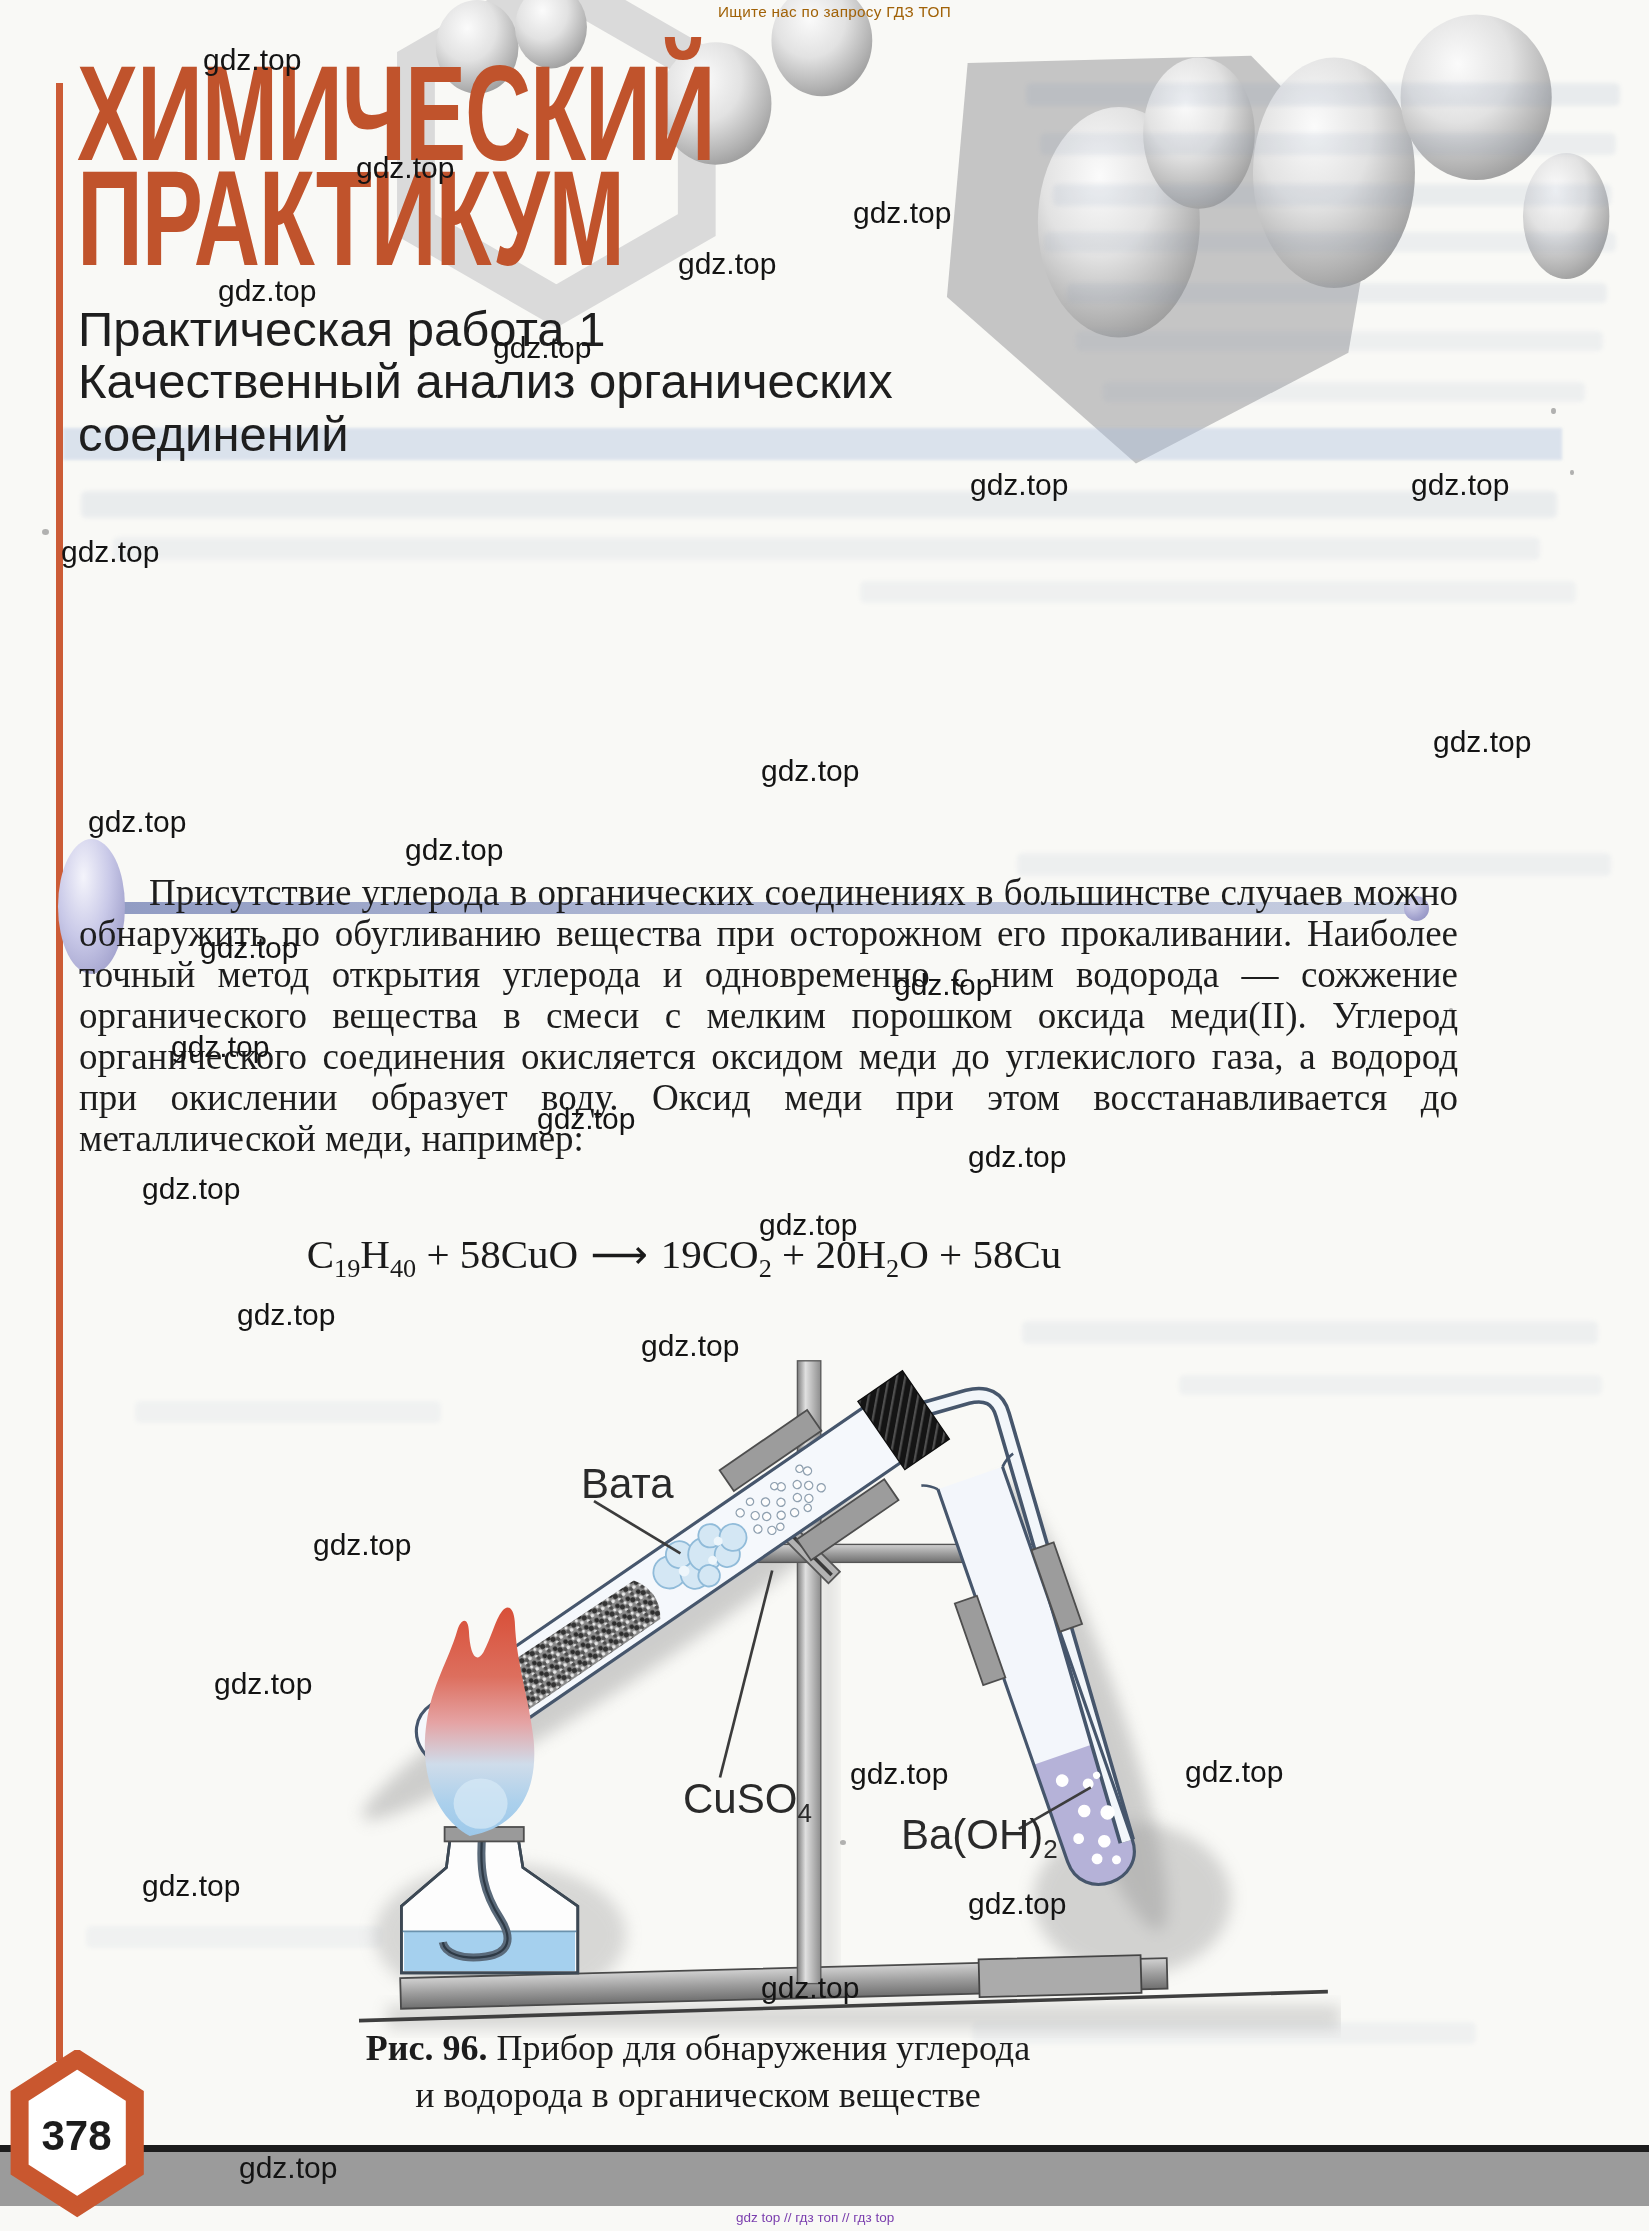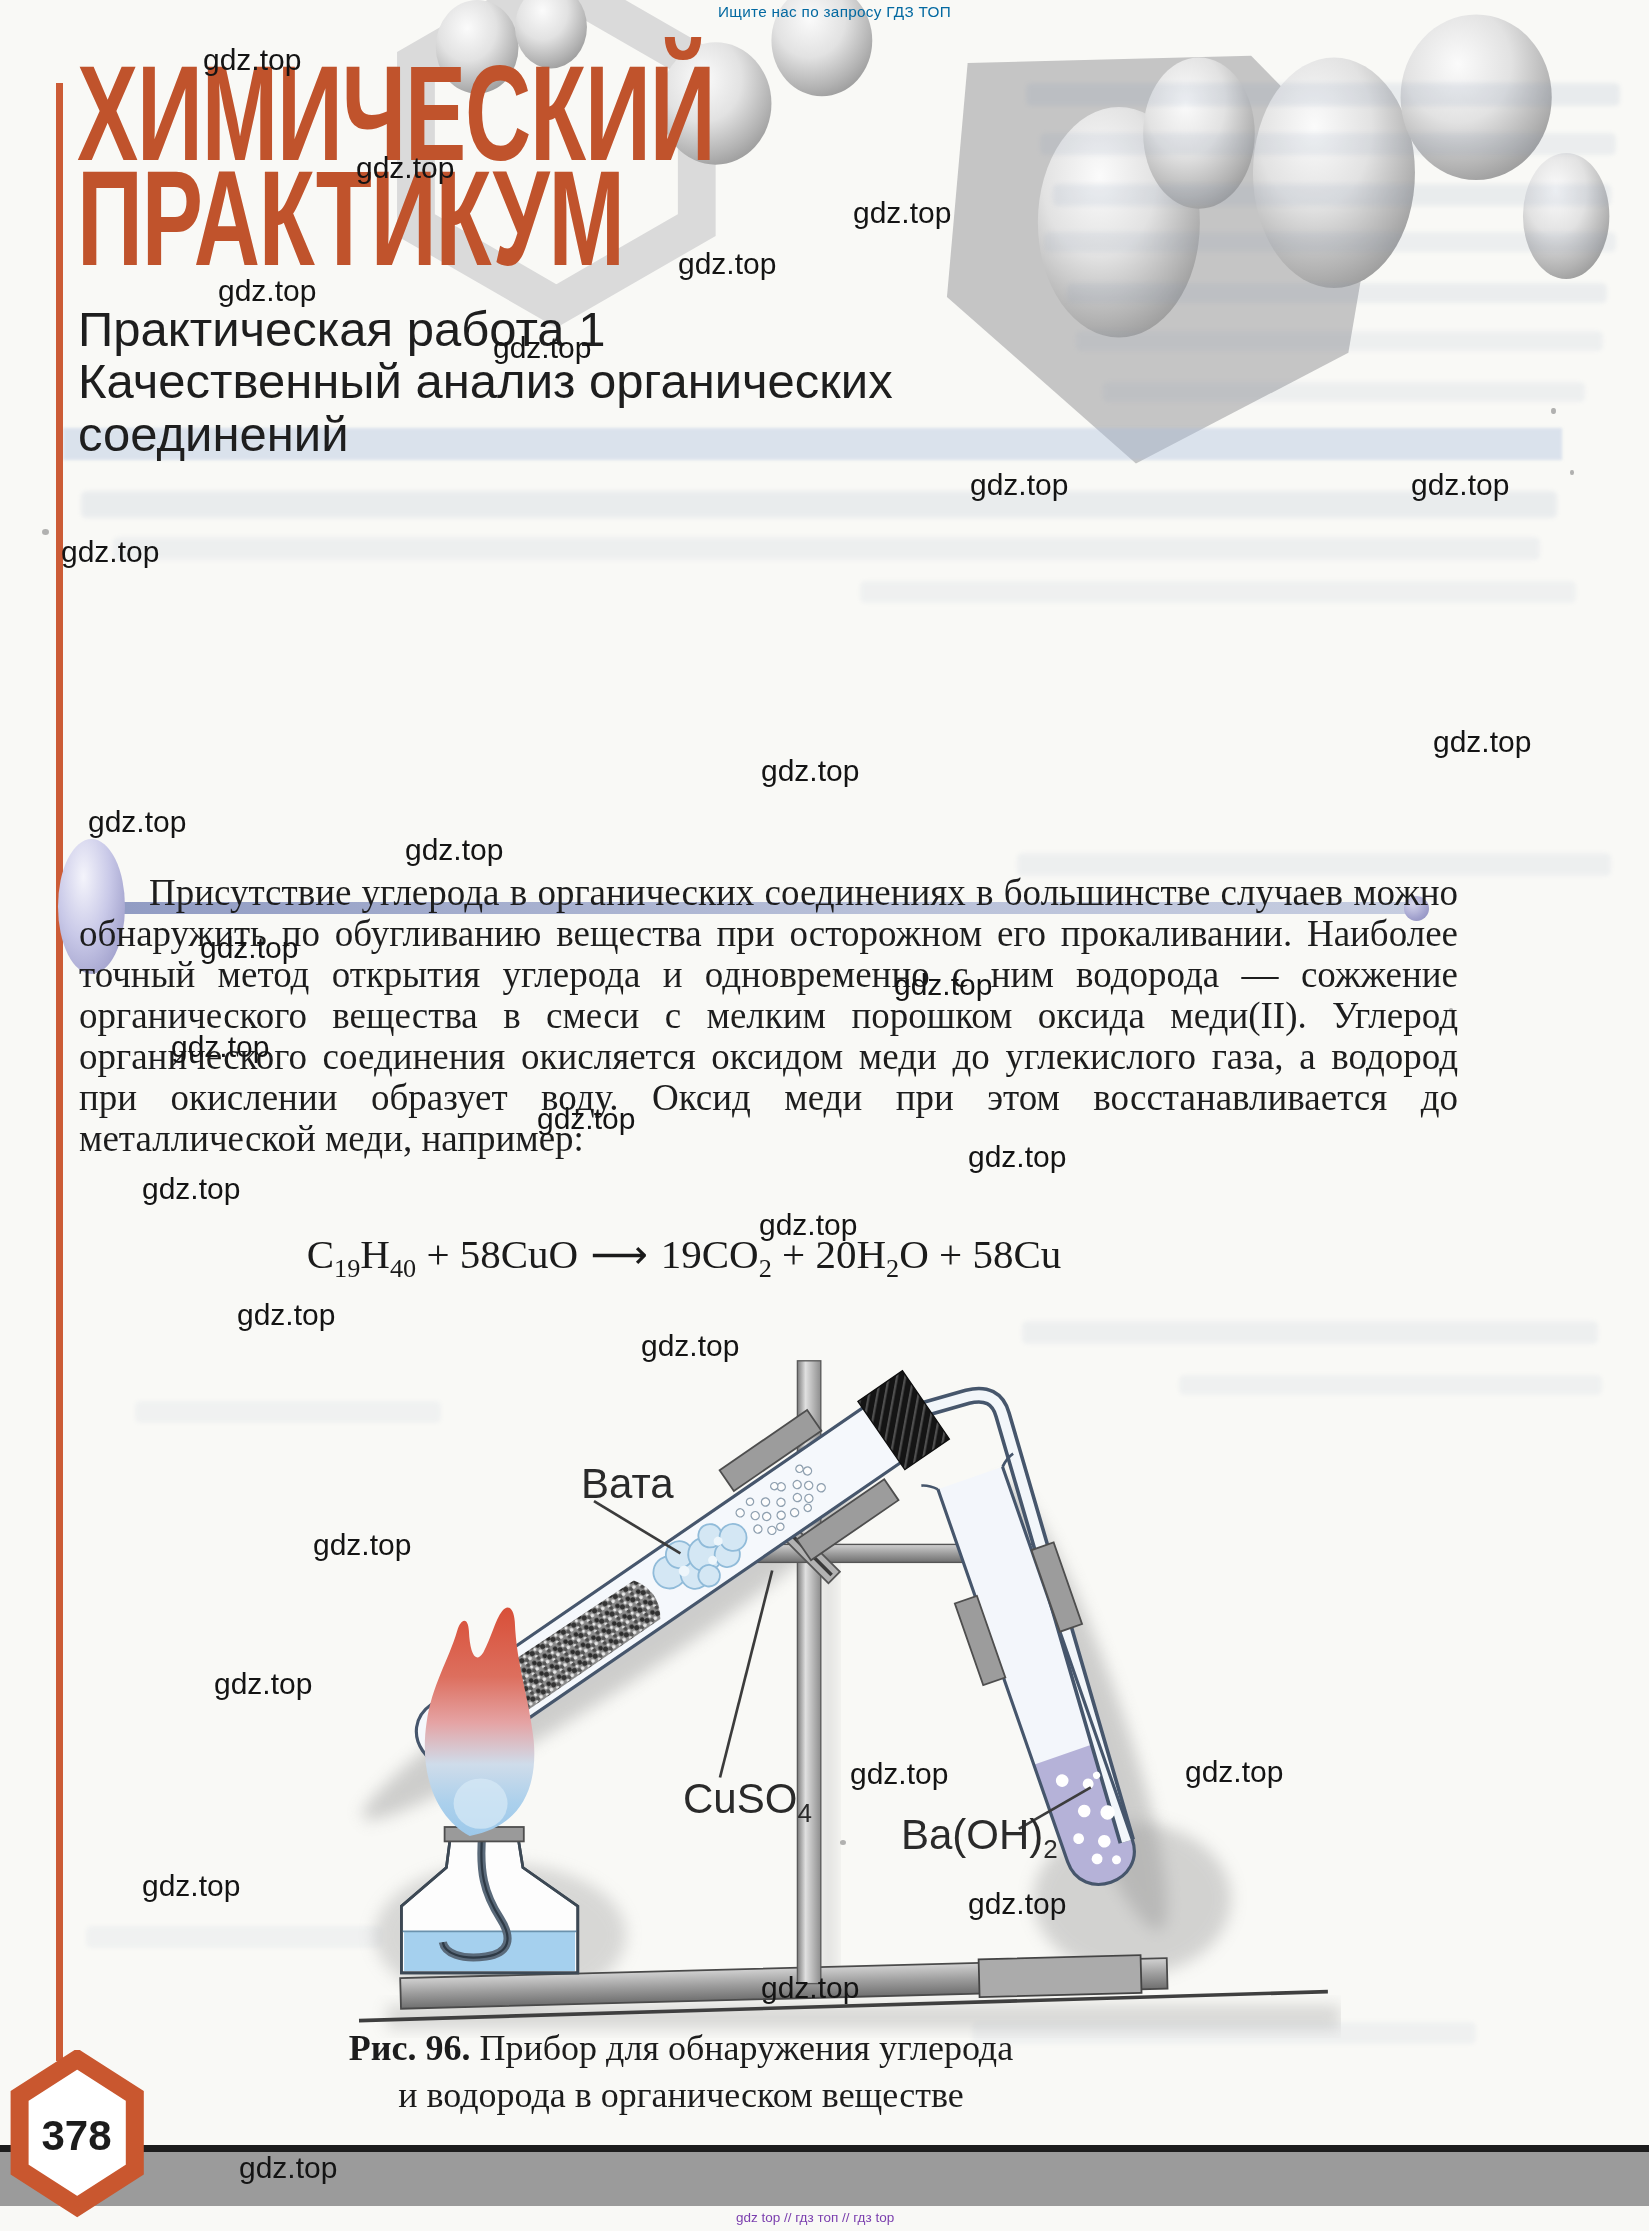--- a/index.html
+++ b/index.html
@@ -11,21 +11,21 @@
   #decor-top{left:0;top:0;z-index:0;}
   #bleed-layer .bleed{position:absolute;background:#8095b5;border-radius:5.4px;filter:blur(2.3px);z-index:1;}
   #blue-band{left:63px;top:428px;width:1499px;height:32px;background:rgba(168,188,222,.38);
              filter:blur(1.4px);z-index:1;}
   .speck{position:absolute;background:#777;border-radius:50%;opacity:.55;z-index:2;}
 
   
   #orange-line{left:56px;top:83px;width:7.2px;height:1978px;background:#cc5c36;z-index:2;}
 
   
-  #promo{left:718px;top:2.7px;font-size:15.3px;color:#0369a1;z-index:6;letter-spacing:0.3px;}
+  #promo{left:718px;top:2.7px;font-size:15.3px;color:#a16207;z-index:6;letter-spacing:0.3px;}
   #bottom-line{left:0;top:2145px;width:1650px;height:7.2px;background:#1d1d1d;z-index:4;}
   #bottom-band{left:0;top:2152px;width:1650px;height:54px;background:#9b9b9b;z-index:4;}
   #footer-text{left:736px;top:2210px;font-size:13.5px;color:#7b3fae;z-index:6;}
 
   
   #pagenum-box{left:7.2px;top:2050px;z-index:6;}
   #pagenum{left:36px;top:2112px;width:81px;text-align:center;font-size:42px;font-weight:bold;
            color:#1c1c1c;z-index:7;}
 
   
@@ -56,21 +56,21 @@
   #equation .arrow{font-family:"DejaVu Sans",sans-serif;font-size:40px;margin:0 12.6px;}
 
   
   #apparatus{left:306px;top:1314px;z-index:2;}
   .fig-label{position:absolute;z-index:3;color:#2a2a2a;font-size:42px;margin-left:48px;}
   .fig-label sub{font-size:62%;}
   #label-cotton{left:533px;top:1460px;}
   #label-cuso4{left:635px;top:1775px;}
   #label-baoh2{left:853px;top:1811px;}
 
-  #caption{left:231px;top:2025px;width:900px;text-align:center;z-index:3;
+  #caption{left:248px;top:2025px;width:900px;text-align:center;z-index:3;
            font-family:"Liberation Serif",serif;font-size:36px;line-height:47px;color:#1c1c1c;}
   #caption .fignum{font-weight:bold;}
 
   
   .watermark{position:absolute;z-index:5;font-size:30px;color:#141414;
              font-family:"Liberation Sans",sans-serif;}
 </style>
 </head>
 <body>
 

